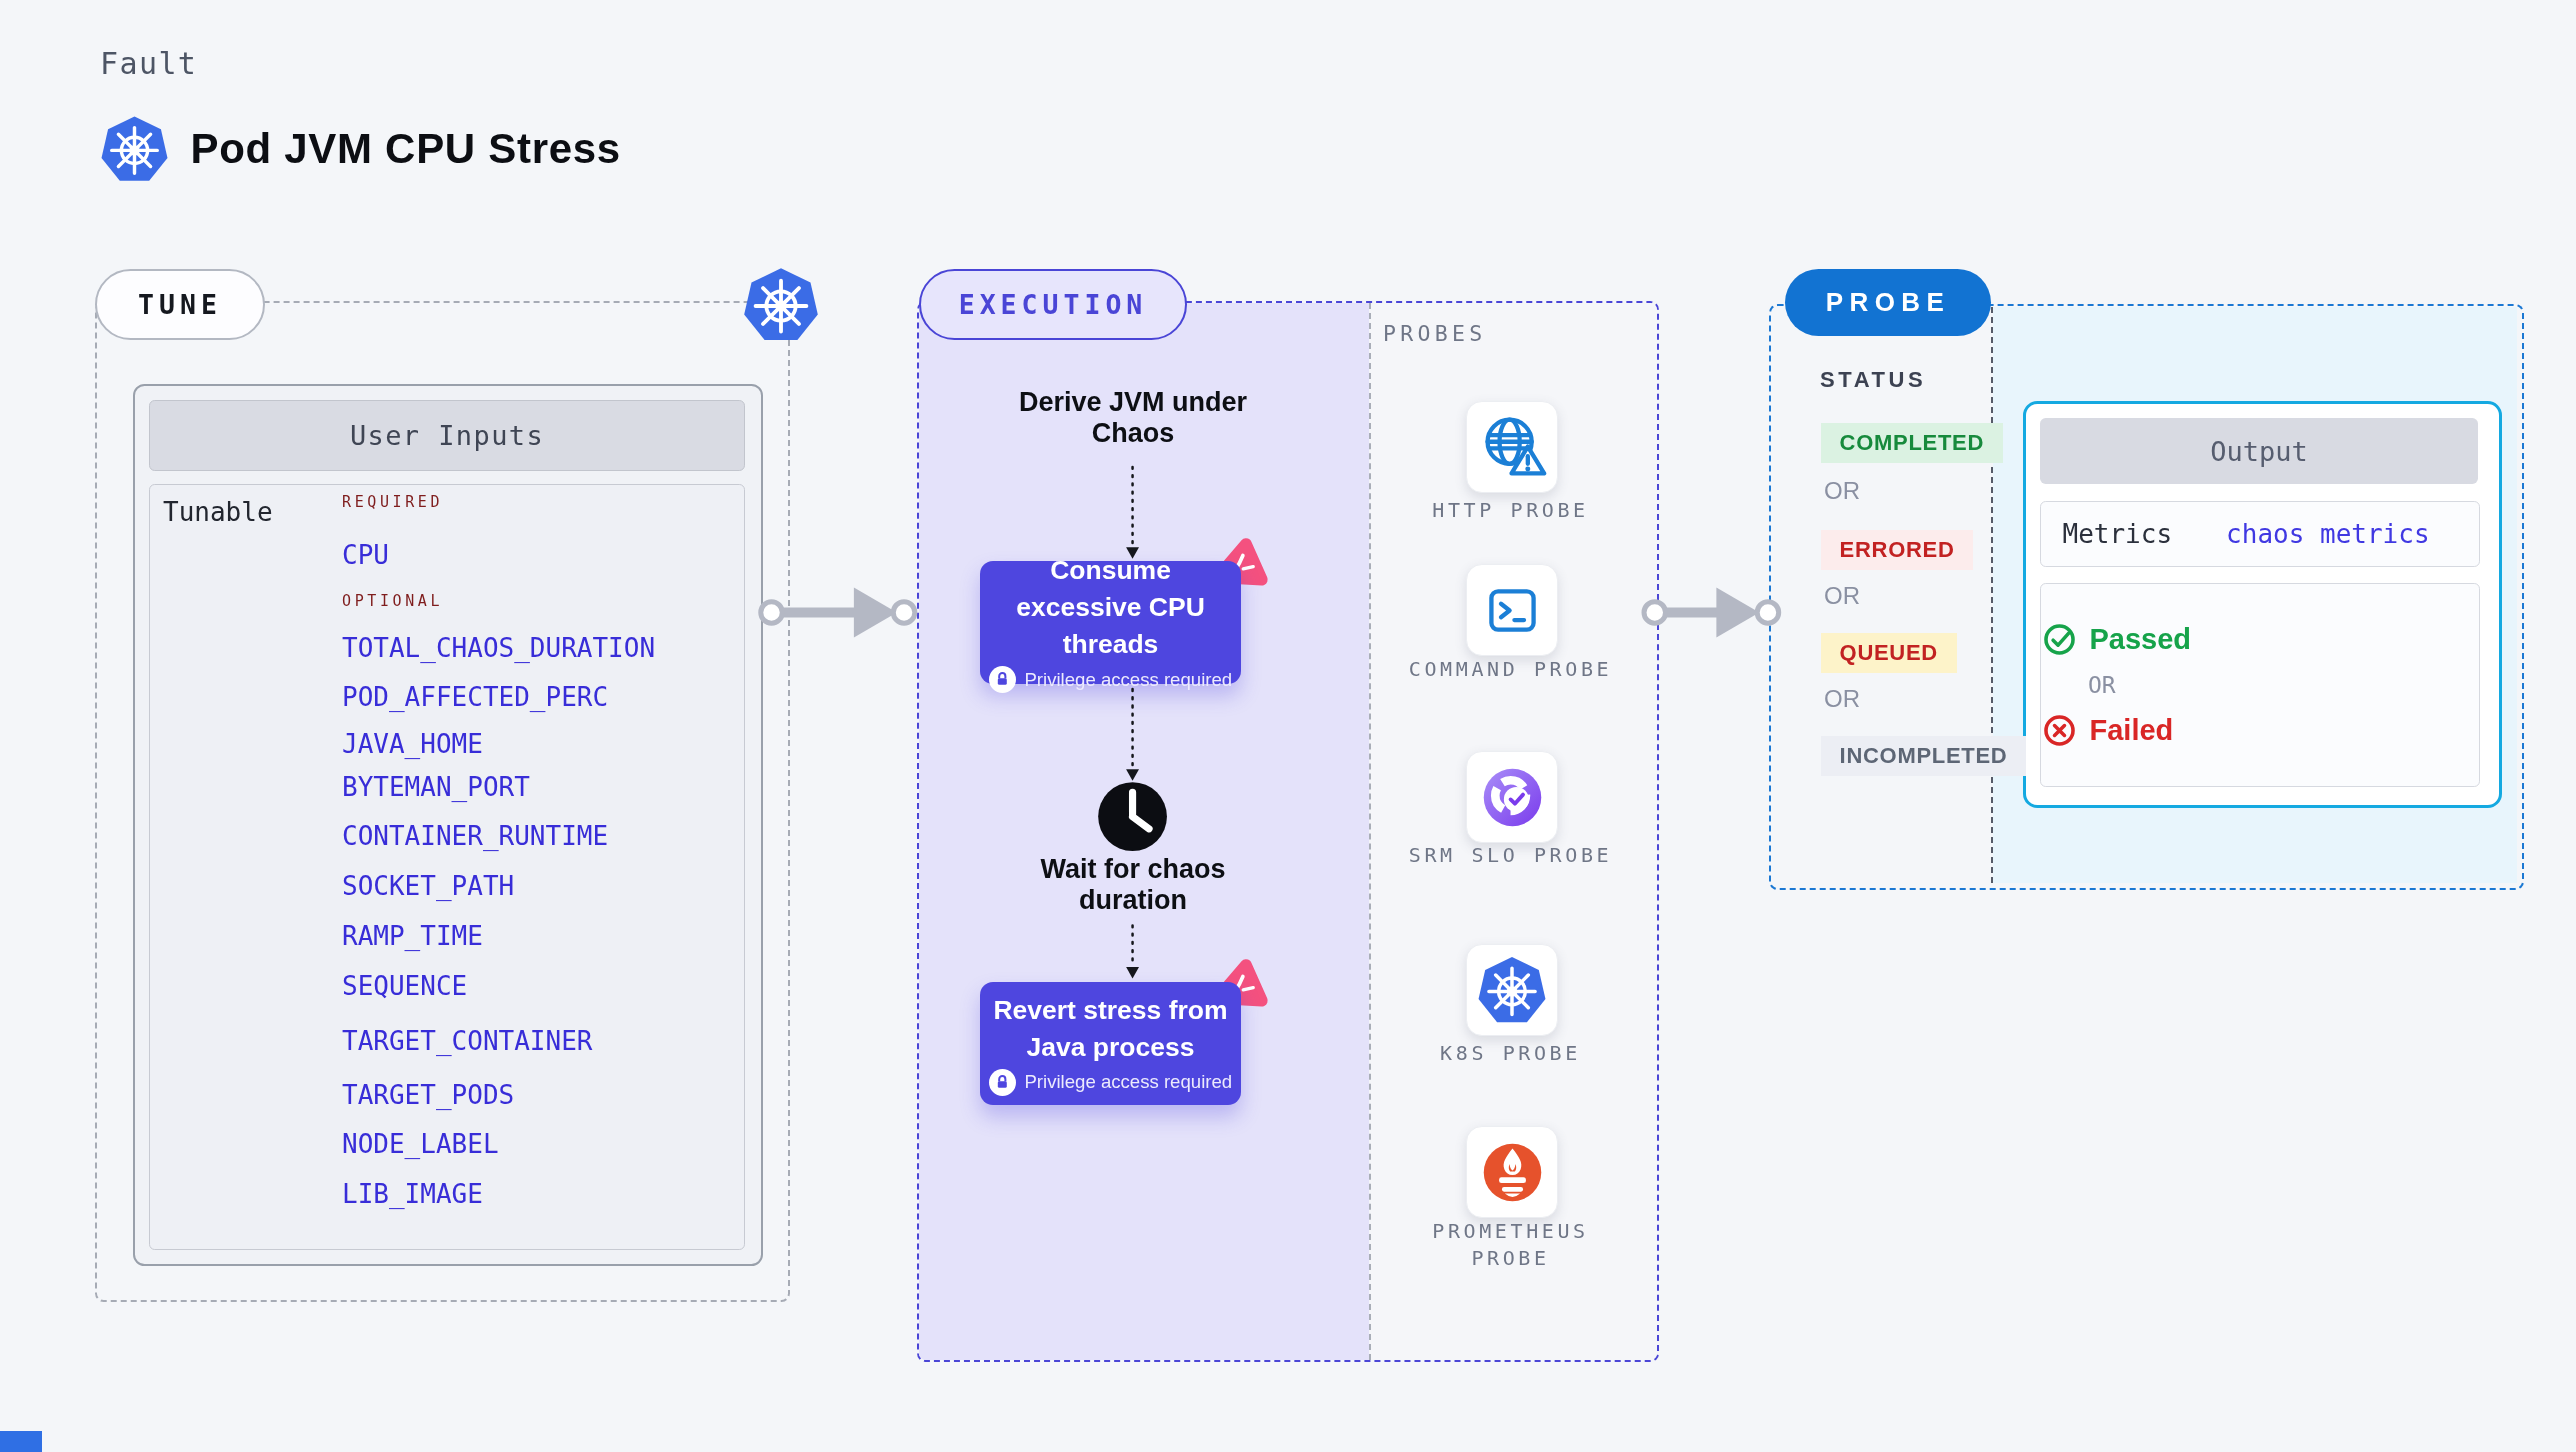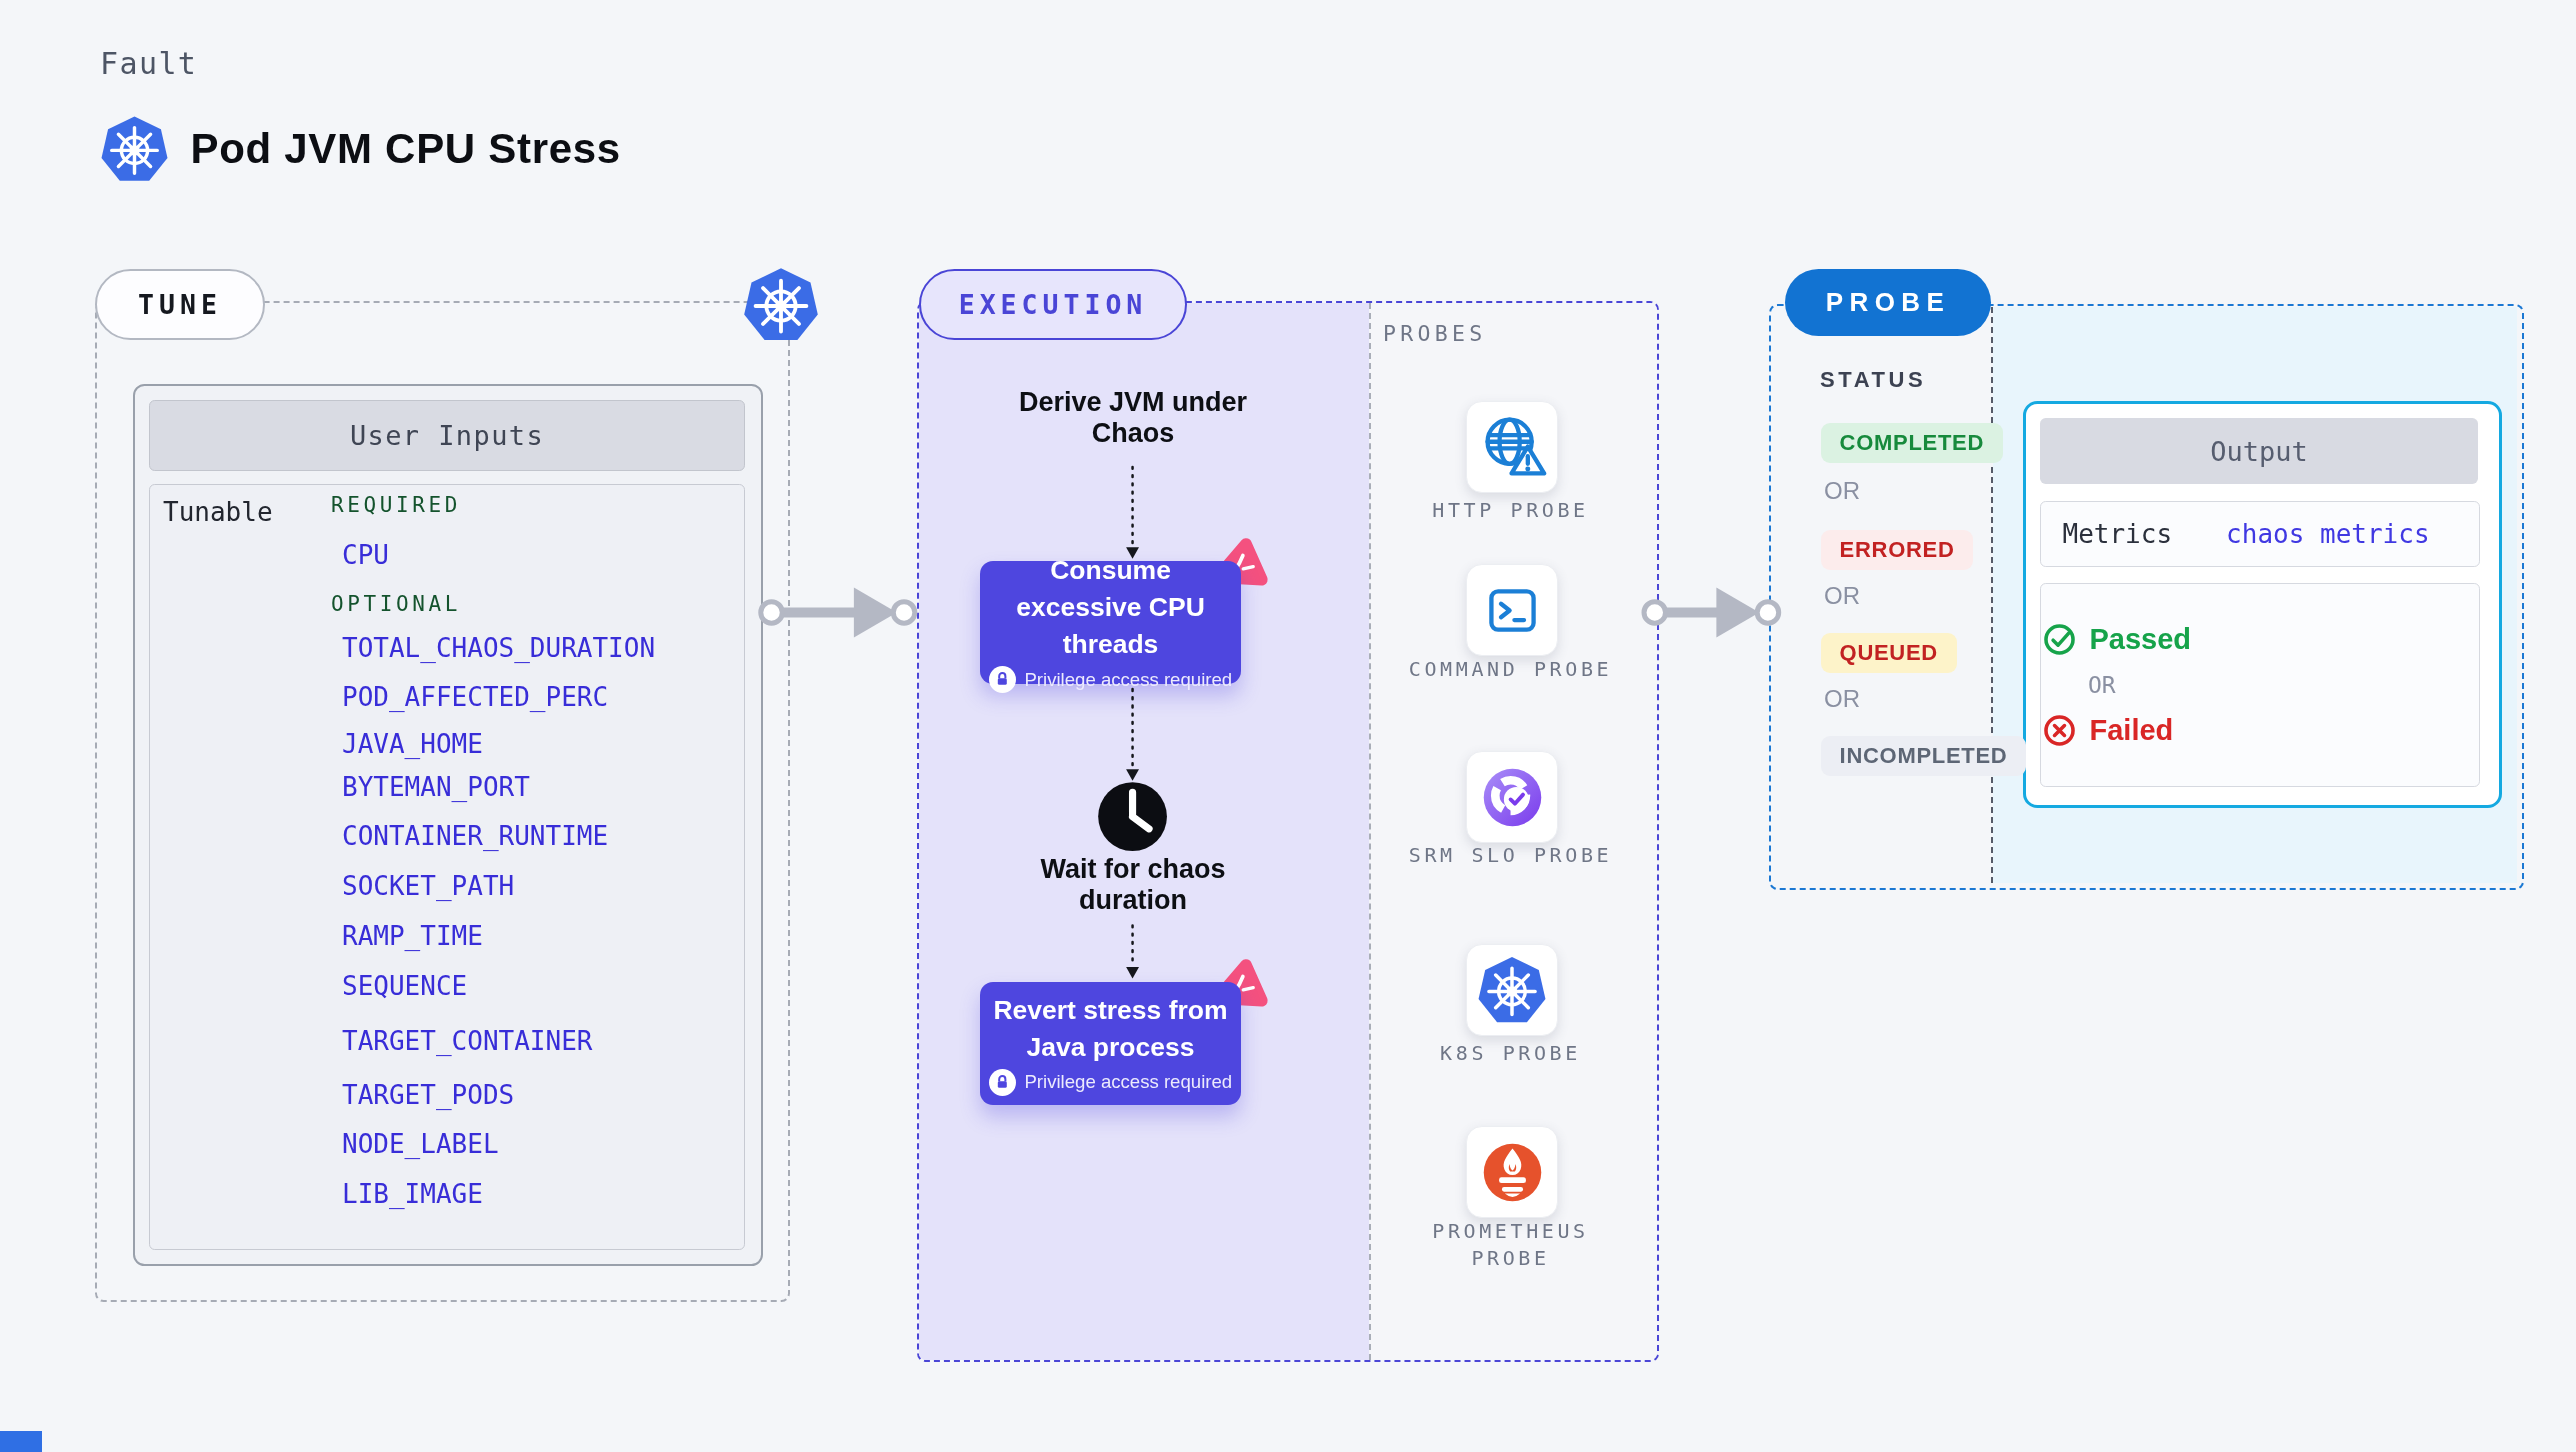--- a/index.html
+++ b/index.html
@@ -19,21 +19,21 @@
   .exec-pill{left:919px;top:269px;width:264px;height:67px;background:#e7e5fc;border:2.9px solid #4a45d6;color:#4a45d6;font-size:26.5px;font-weight:bold;letter-spacing:5px;}
   .result-pill{left:1785px;top:269px;width:206px;height:67px;background:#1273d2;color:#ffffff;font-size:26px;font-weight:bold;letter-spacing:6.4px;}
 
   
   .tune-container{left:95px;top:301px;width:691px;height:997px;border:2.1px dashed #a6abb5;border-radius:8.6px;z-index:1;}
   .k8s-corner{left:741px;top:266px;z-index:6;}
   .inputs-panel{left:133px;top:384px;width:626px;height:878px;background:#f0f2f6;border:2.1px solid #99a0ab;border-radius:11.5px;z-index:2;}
   .inputs-header{left:149px;top:400px;width:594px;height:69px;background:#d9dbe3;border:0.7px solid #c2c5cd;border-radius:5.7px;display:flex;align-items:center;justify-content:center;font-size:27px;color:#3f4554;letter-spacing:1.4px;z-index:3;}
   .inputs-list{left:149px;top:484px;width:594px;height:764px;background:#eef0f5;border:1.4px solid #c7cad2;border-radius:5.7px;z-index:2;}
   .tunable-label{left:163px;top:497px;font-size:26px;color:#22262f;z-index:3;}
-  .col-heading{left:331px;font-size:21px;color:#14532d;letter-spacing:3.6px;z-index:3;}
+  .col-heading{left:342px;font-size:15px;color:#7f1d1d;letter-spacing:3.6px;z-index:3;}
   .input-item{left:342px;font-size:26px;color:#382dd8;z-index:3;cursor:pointer;}
 
   
   .exec-container{left:917px;top:301px;width:738px;height:1057px;border:2.9px dashed #4a45d6;border-radius:8.6px;display:flex;z-index:1;overflow:hidden;}
   .exec-left{width:450px;height:100%;background:#e4e2fa;}
   .exec-right{flex:1;height:100%;border-left:2.1px dashed #a9aeb8;background:#f5f6f9;}
   .probes-heading{left:1383px;top:321px;font-size:21.5px;color:#6f7687;letter-spacing:4.3px;z-index:3;}
   .step-text{position:absolute;width:258px;text-align:center;font-size:27px;font-weight:bold;color:#0d0f14;line-height:31px;z-index:3;}
   .step-box{position:absolute;left:980px;width:261px;height:123px;background:#4e46df;border-radius:13px;box-shadow:0 11.5px 20px rgba(78,70,223,.28);color:#fff;display:flex;flex-direction:column;align-items:center;justify-content:center;z-index:4;}
   .step-box .bt{font-size:26.5px;font-weight:bold;line-height:37px;text-align:center;width:239px;}
@@ -43,21 +43,21 @@
 
   
   .probe-card{position:absolute;left:1466px;width:90px;height:90px;background:#ffffff;border:0.7px solid #eceef2;border-radius:15.8px;box-shadow:0 4.3px 11.5px rgba(80,90,110,.16);display:flex;align-items:center;justify-content:center;z-index:2;}
   .probe-label{position:absolute;left:1403px;width:215px;text-align:center;font-size:20px;color:#6f7687;letter-spacing:3.6px;line-height:27px;z-index:3;}
 
   
   .result-container{left:1769px;top:304px;width:751px;height:582px;border:2.9px dashed #1b78d3;border-radius:8.6px;z-index:1;}
   .cyan-fill{left:1993px;top:307px;width:524px;height:576px;background:#e8f5fc;z-index:1;}
   .status-sep{left:1991px;top:307px;height:576px;border-left:2.1px dashed #555b68;z-index:2;}
   .status-heading{left:1820px;top:367px;font-size:22px;font-weight:bold;color:#3c4252;letter-spacing:3.6px;z-index:3;}
-  .badge{position:absolute;left:1821px;height:40px;display:flex;align-items:center;padding:0 18.6px;border-radius:9px;font-size:22px;font-weight:bold;letter-spacing:0.7px;z-index:3;}
+  .badge{position:absolute;left:1821px;height:40px;display:flex;align-items:center;padding:0 18.6px;border-radius:0;font-size:22px;font-weight:bold;letter-spacing:0.7px;z-index:3;}
   .b-completed{top:423px;background:#dbf2e2;color:#178a3c;}
   .b-errored{top:530px;background:#fcecec;color:#c22222;}
   .b-queued{top:633px;background:#fdf3c9;color:#c22222;}
   .b-incompleted{top:736px;background:#eceef4;color:#5d6675;}
   .or{position:absolute;left:1824px;font-size:24px;color:#8a90a2;z-index:3;}
 
   
   .output-card{left:2023px;top:401px;width:473px;height:401px;background:#ffffff;border:3.6px solid #14a9e1;border-radius:14.3px;z-index:2;}
   .output-header{left:2040px;top:418px;width:438px;height:66px;background:#d8dae2;border-radius:5.7px;display:flex;align-items:center;justify-content:center;font-size:27px;color:#565d6f;z-index:3;}
   .metrics-row{left:2040px;top:501px;width:438px;height:64px;background:#fbfcfe;border:1.4px solid #d6d9e0;border-radius:5.7px;display:flex;align-items:center;z-index:3;}

